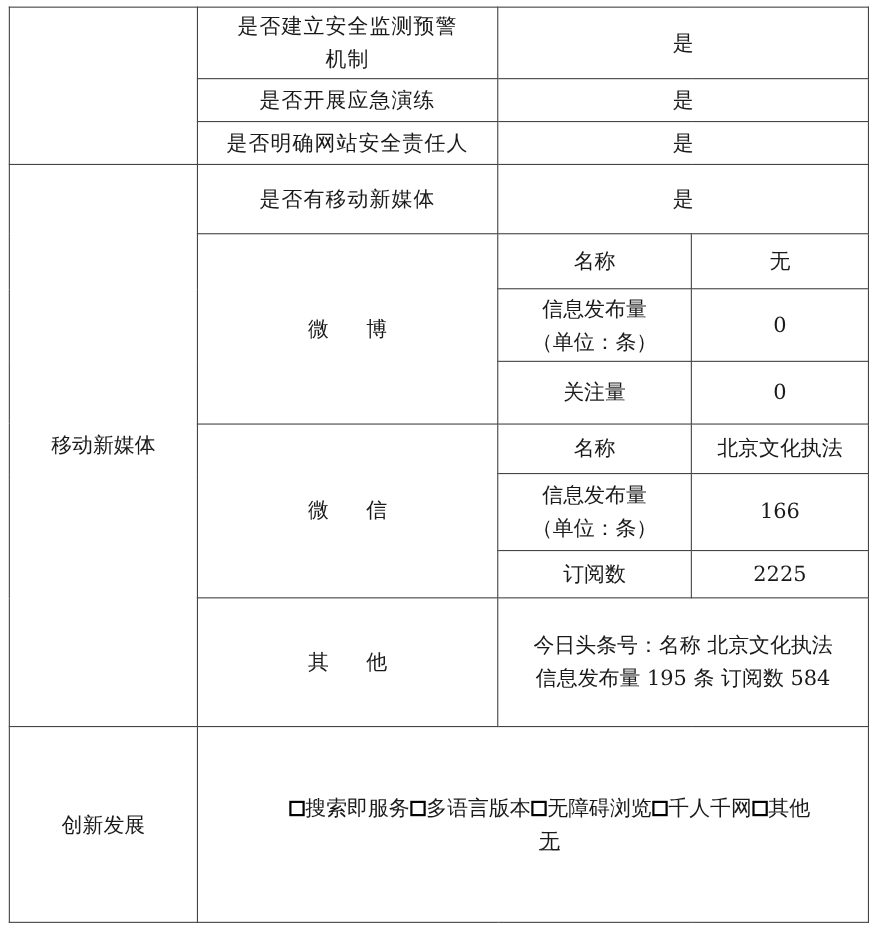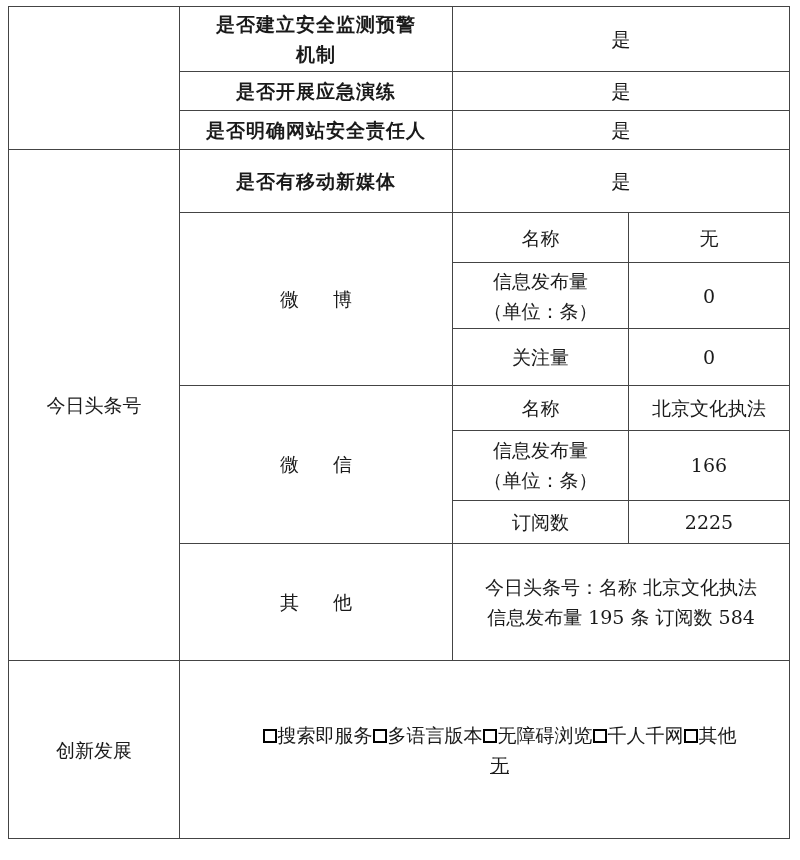--- a/index.html
+++ b/index.html
@@ -2,21 +2,21 @@
 <html><head>
 <meta charset="utf-8">
 <style>
   html, body { margin:0; padding:0; background:#ffffff; }
   body { width:800px; height:860px; position:relative; overflow:hidden;
          font-family:"DejaVu Serif","Liberation Serif",serif; color:#1a1a1a; }
   .tbl { position:absolute; left:8px; top:6px; width:781px; height:833px;
          border-collapse:collapse; table-layout:fixed; }
   .tbl td { border:1.5px solid #444; text-align:center; vertical-align:middle;
             font-size:19px; line-height:30px; padding:0 6px; }
-  .sp { letter-spacing:1px;font-weight:bold; }
+  .sp { letter-spacing:1px; }
   .gap { display:inline-block; width:34px; }
   .innov { text-align:center; padding-left:38px !important; padding-right:8px !important; font-size:19px; line-height:32px; }
   .cb { display:inline-block; width:14px; height:14px; border:2.5px solid #000; vertical-align:-1px; margin-right:1px; box-sizing:border-box; }
   .u { text-decoration:underline; }
 </style>
 </head>
 <body>
 
 <table class="tbl">
   <colgroup>
@@ -38,21 +38,21 @@
   <tr style="height:39px">
     <td class="sp">是否开展应急演练</td>
     <td colspan="2">是</td>
   </tr>
   <tr style="height:39px">
     <td class="sp">是否明确网站安全责任人</td>
     <td colspan="2">是</td>
   </tr>
 
   <tr style="height:62px">
-    <td rowspan="8"><span>今日头条号</span></td>
+    <td rowspan="8"><span>移动新媒体</span></td>
     <td class="sp">是否有移动新媒体</td>
     <td colspan="2">是</td>
   </tr>
 
   <tr style="height:50px">
     <td rowspan="3"><span>微</span><span class="gap"></span><span>博</span></td>
     <td>名称</td>
     <td>无</td>
   </tr>
   <tr style="height:65px">

